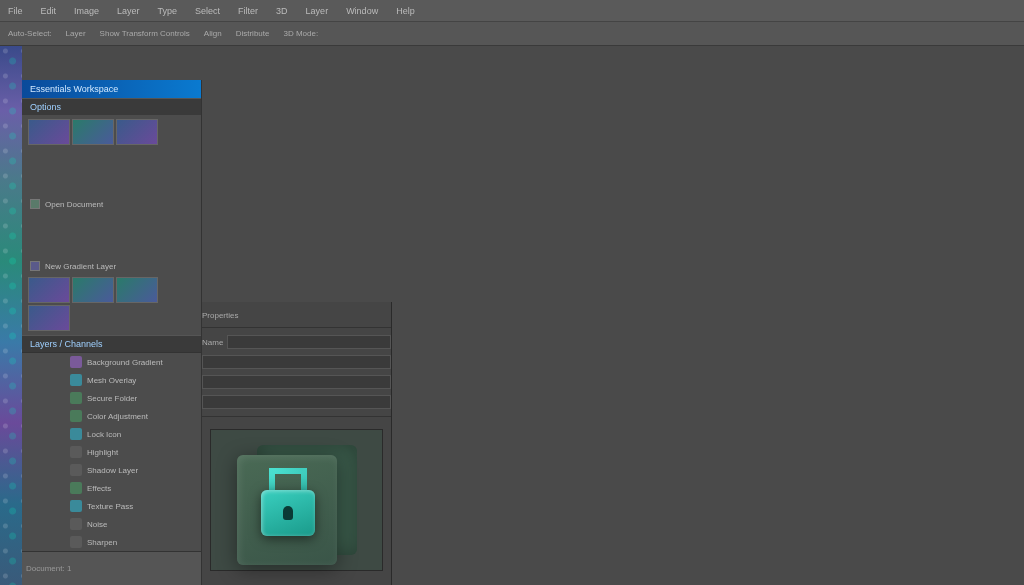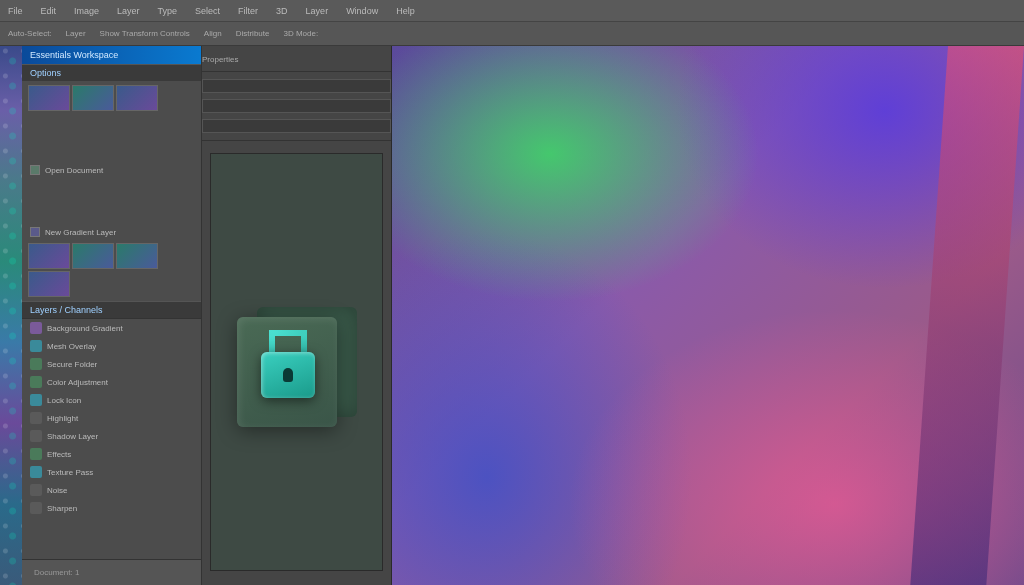--- a/index.html
+++ b/index.html
@@ -8,48 +8,48 @@
 .app { display: flex; flex-direction: column; width: 100%; height: 100%; }
 
 
 .menubar { height: 22px; background: #5a5a5a; display: flex; align-items: center; padding: 0 8px; gap: 18px; font-size: 9px; color: #bbb; border-bottom: 1px solid #444; }
 .menubar .item { cursor: pointer; }
 
 
 .optionbar { height: 24px; background: #565656; display: flex; align-items: center; padding: 0 8px; gap: 14px; font-size: 8px; color: #aaa; border-bottom: 1px solid #3a3a3a; }
 .optionbar .opt { display: flex; align-items: center; gap: 3px; }
 
-.main { flex: 1; display: flex; min-height: 0; }
+.main { flex: 1; display: flex; min-height: 0; align-items: flex-end; }
 
 
 .brush-strip { width: 22px; height: 100%; background: linear-gradient(180deg,#3a4a8a 0%,#6a5fa8 12%,#4a7a8a 25%,#2a8a7a 40%,#3a7aa8 55%,#6a4a9a 70%,#2a6a8a 85%,#3a5a7a 100%); position: relative; }
 .brush-strip::after { content:""; position:absolute; inset:0; background-image: radial-gradient(circle at 30% 20%, rgba(255,255,255,0.25) 2px, transparent 3px), radial-gradient(circle at 70% 60%, rgba(0,255,200,0.3) 3px, transparent 4px); background-size: 18px 25px; opacity:0.6; }
 
 
 .left-panels { width: 180px; display: flex; flex-direction: column; background: #4c4c4c; border-right: 1px solid #333; }
 .panel-header-blue { background: linear-gradient(90deg,#0a4a9a,#0a7ad0); color: #d0e8ff; padding: 4px 8px; font-size: 9px; }
 .panel-tab { background: #3a3a3a; color: #9fd0ff; padding: 3px 8px; font-size: 9px; display:inline-block; border-top:1px solid #555;}
 .thumb-row { display:flex; gap:2px; padding:4px 6px; flex-wrap:wrap; }
 .thumb { width:42px; height:26px; background: linear-gradient(135deg,#3a5a8a,#6a4a9a); border:1px solid #666; }
 .thumb.alt { background: linear-gradient(135deg,#2a7a6a,#4a5a9a); }
 .list-item { display:flex; align-items:center; gap:5px; padding:2px 8px; font-size:8px; color:#bbb;margin-top:48px; }
 .list-item .sw { width:10px; height:10px; background:#5a7a6a; border:1px solid #777; }
 .list-item .sw.b { background:#5a5a8a; }
 .list-item .sw.c { background:#7a5a5a; }
 .list-item.hl { background:#3a3a3a; }
 
 .layers-sec { flex:1; overflow:auto; border-top:1px solid #333; }
-.layer-row { display:flex; align-items:center; gap:5px; padding:3px 8px; font-size:8px; color:#bbb; }
+.layer-row { display:flex; align-items:center; gap:5px; padding:3px 8px; font-size:8px; color:#bbb;margin-left:40px; }
 .layer-row .ico { width:12px; height:12px; background:#4a7a5a; border-radius:2px; }
 .layer-row .ico.cy { background:#3a8a9a; }
 .layer-row .ico.vi { background:#7a5a9a; }
 .layer-row .ico.gr { background:#5a5a5a; }
 .layer-row.sub { }
 
-.status { height:26px; background:#555; border-top:1px solid #333; display:flex; align-items:center; padding:0 12px; font-size:8px; color:#999; }
+.status { height:34px; background:#555; border-top:1px solid #333; display:flex; align-items:center; padding:0 4px; font-size:8px; color:#999; }
 
 
 .mid-panel { width: 190px; background:#454545; border-right:1px solid #2a2a2a; display:flex; flex-direction:column; padding:6px 0; }
 .mid-panel .row { padding:3px 0; font-size:8px; color:#aaa; display:flex; align-items:center; gap:4px; }
 .mid-panel .field { background:#3a3a3a; border:1px solid #555; height:14px; flex:1; }
 .mid-panel .sep { height:1px; background:#333; margin:4px 0; }
 
 .preview-box { margin:8px; flex:1; background:#3e4a44; border:1px solid #2a2a2a; display:flex; align-items:center; justify-content:center; position:relative; }
 .lock-stack { position:relative; width:120px; height:140px; }
 .folder-back { position:absolute; width:100px; height:110px; background:#3a5a4a; border-radius:6px; right:0; top:15px; box-shadow: inset 0 0 20px rgba(0,0,0,0.3); }
@@ -178,20 +178,24 @@
           </div>
       </div>
 
       <div class="status">Document: 1</div>
     </div>
 
     <div class="mid-panel">
       <div class="row">Properties</div>
       <div class="sep"></div>
       <div class="row">
+        <span>Name</span>
+        <span class="field"></span>
+      </div>
+      <div class="row">
           <span class="field"></span>
         </div>
       <div class="row">
           <span class="field"></span>
         </div>
       <div class="row">
           <span class="field"></span>
         </div>
       <div class="sep"></div>
 

